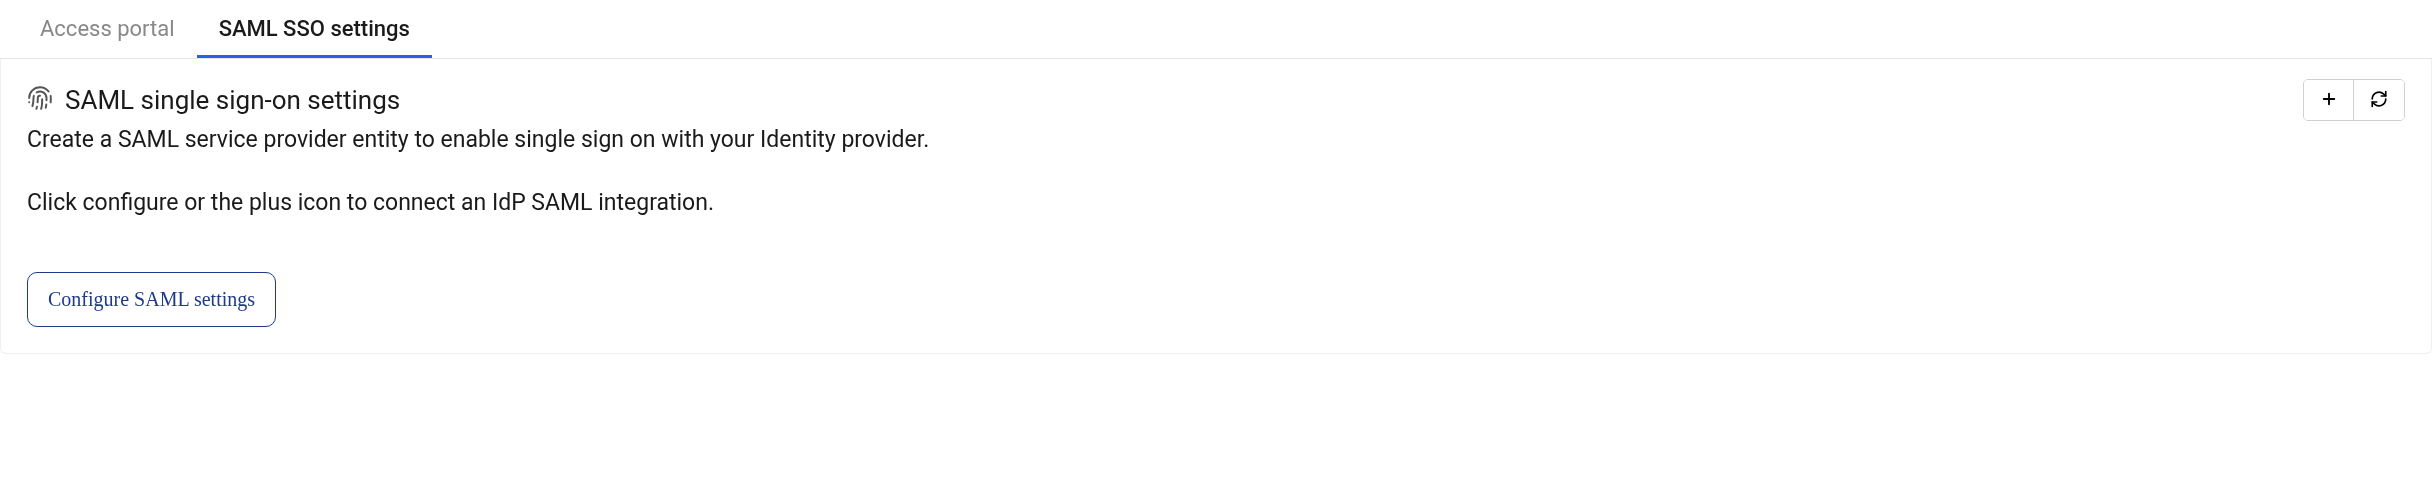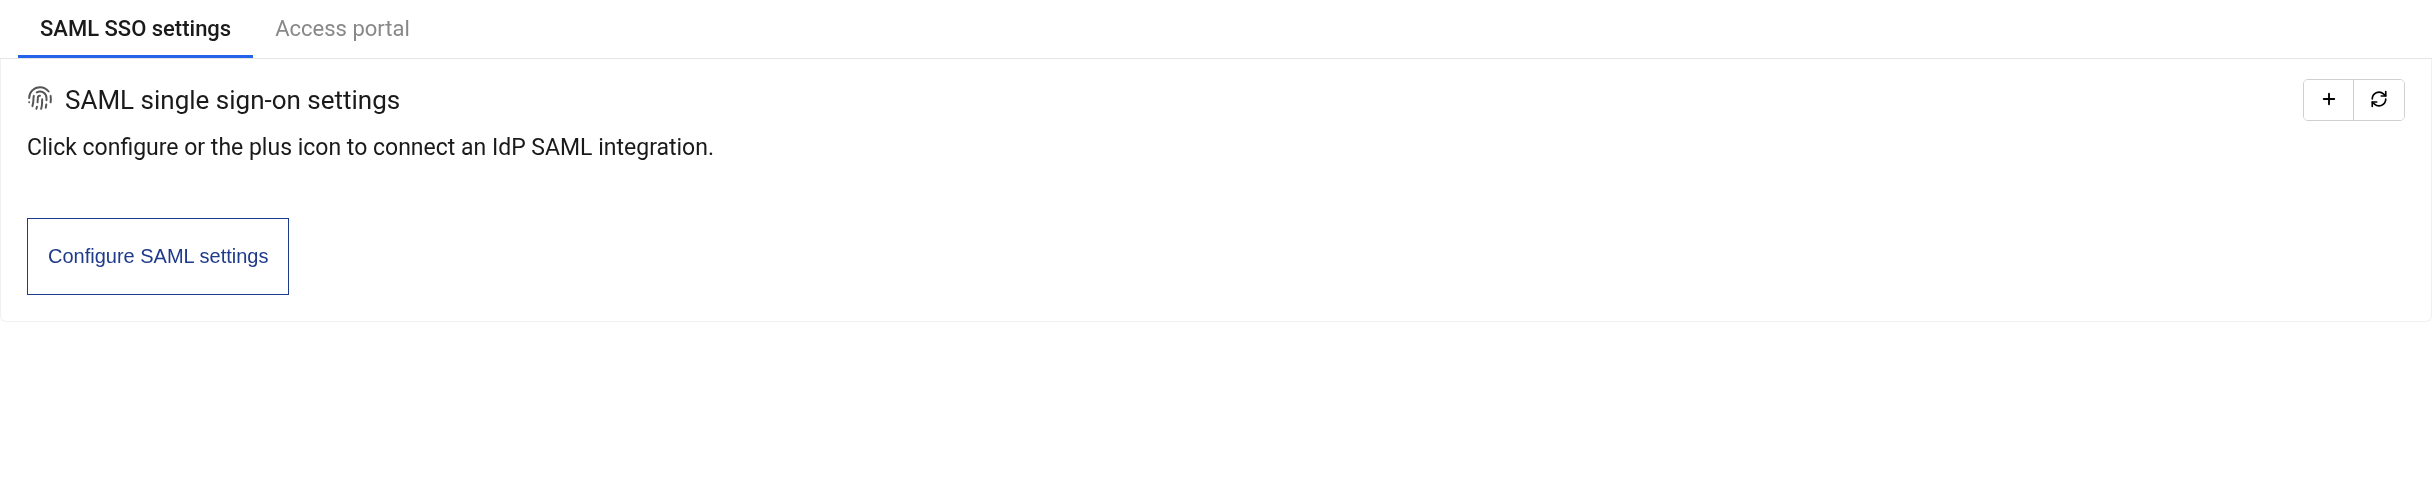--- a/index.html
+++ b/index.html
@@ -34,21 +34,21 @@
       padding: 20px 26px 26px 26px;
       border: 1px solid #f0f0f0;
       border-top: none;
       border-radius: 0 0 6px 6px;
       position: relative;
     }
     .header-row {
       display: flex;
       align-items: center;
       justify-content: space-between;
-      margin-bottom: 10px;
+      margin-bottom: 2px;
     }
     .title-group {
       display: flex;
       align-items: center;
       gap: 12px;
     }
     .title-group svg {
       flex-shrink: 0;
     }
     .page-title {
@@ -85,32 +85,32 @@
       font-size: 23px;
       color: #1a1a1a;
       line-height: 1.5;
       margin-bottom: 52px;
     }
     .configure-btn {
       border: 1.5px solid #1e3a8a;
       background: #fff;
       color: #1e3a8a;
       font-size: 20px;
-      padding: 26px 20px;
-      border-radius: 0;
+      padding: 15px 20px;
+      border-radius: 10px;
       cursor: pointer;
-      font-family: Liberation Sans, sans-serif;
+      font-family: Liberation Serif, serif;
     }
   </style>
 </head>
 <body>
 
 <div class="tabs">
+  <div class="tab">Access portal</div>
   <div class="tab active">SAML SSO settings</div>
-  <div class="tab">Access portal</div>
 </div>
 
 <div class="content">
   <div class="header-row">
     <div class="title-group">
       <span>
         <svg width="26" height="26" viewBox="0 0 24 24" fill="none" stroke="#555" stroke-width="1.8" stroke-linecap="round" stroke-linejoin="round">
           <path d="M2 12C2 6.5 6.5 2 12 2a10 10 0 0 1 8 4"></path>
           <path d="M5 19.5C5.5 18 6 15 6 12a6 6 0 0 1 .34-2"></path>
           <path d="M17.29 21.02c.12-.6.43-2.3.5-3.02"></path>
@@ -139,16 +139,17 @@
             <path d="M21 2v6h-6"></path>
             <path d="M3 12a9 9 0 0 1 15-6.7L21 8"></path>
             <path d="M3 22v-6h6"></path>
             <path d="M21 12a9 9 0 0 1-15 6.7L3 16"></path>
           </svg>
         </span>
       </button>
     </div>
   </div>
 
+  <p class="description">Create a SAML service provider entity to enable single sign on with your Identity provider.</p>
   <p class="instruction">Click configure or the plus icon to connect an IdP SAML integration.</p>
 
   <button class="configure-btn">Configure SAML settings</button>
 </div>
 
 </body></html>

